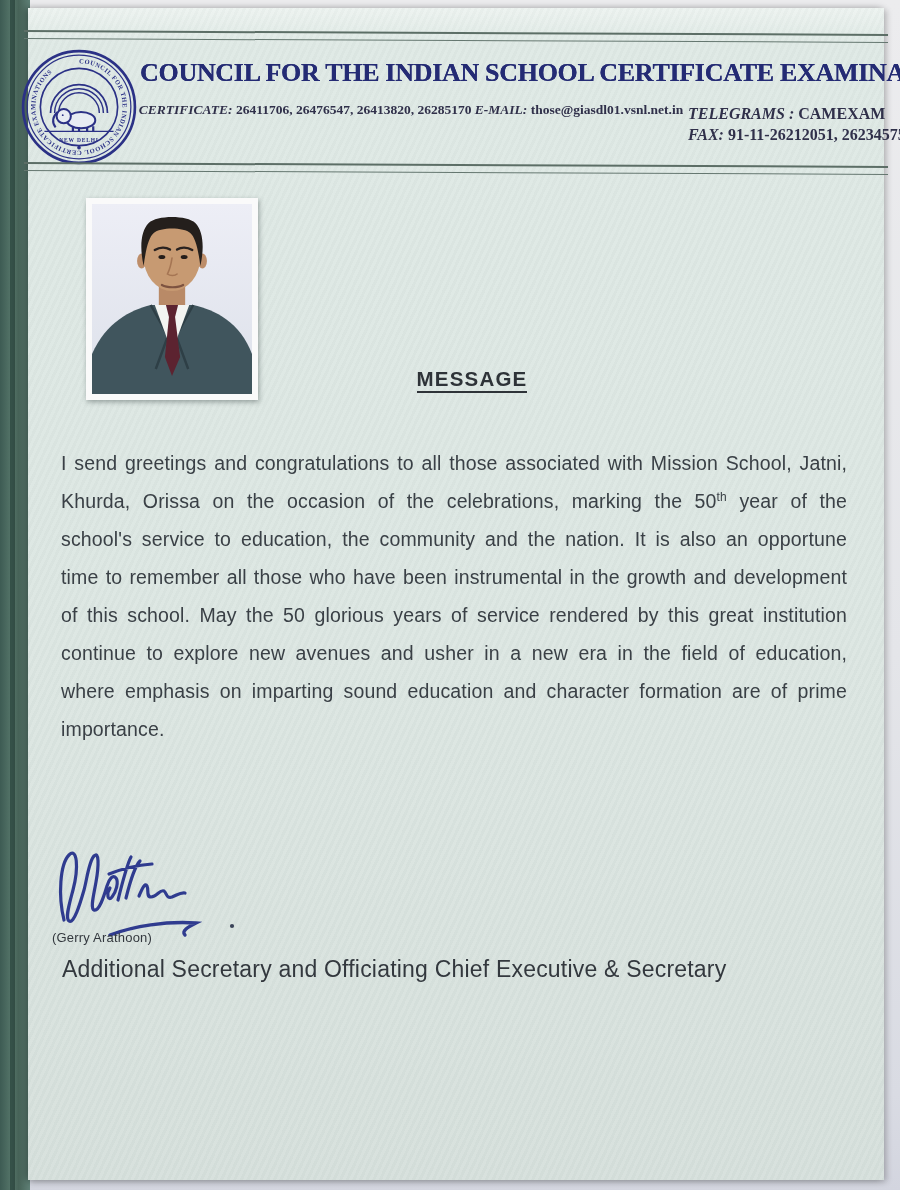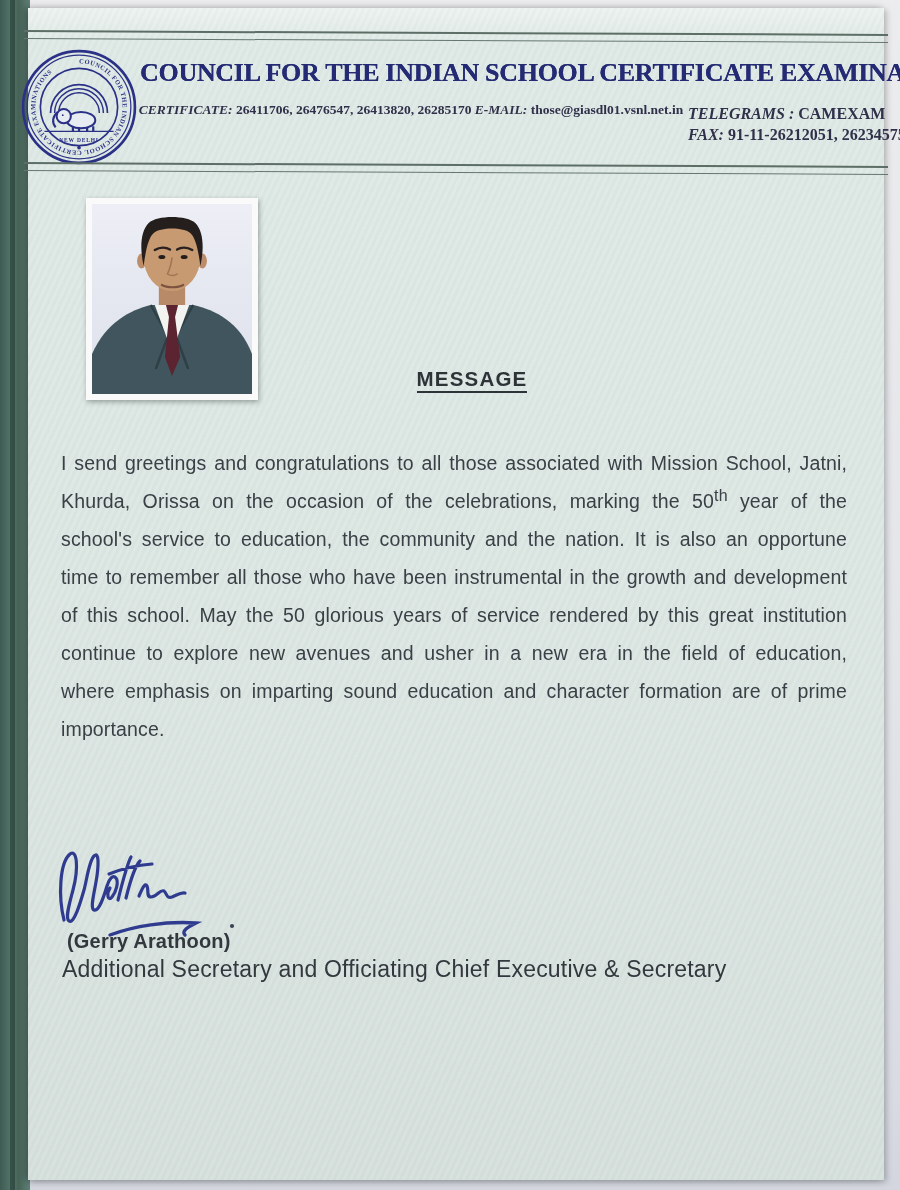--- a/index.html
+++ b/index.html
@@ -61,24 +61,24 @@
   }
   .message-heading span{
     font-weight:bold;font-size:20.5px;letter-spacing:1.2px;color:#2e3338;
     border-bottom:2.4px solid #2e3338;padding-bottom:1px;
   }
   .body-text{
     position:absolute;left:33px;right:37px;top:436px;
     font-size:19.5px;line-height:38px;color:#3a4046;
     text-align:justify;letter-spacing:0.15px;word-spacing:1.5px;
   }
-  .sup{vertical-align:super;font-size:16px;line-height:0;}
+  .sup{vertical-align:super;font-size:12px;line-height:0;}
   .signature{position:absolute;left:26px;top:826px;width:210px;height:112px;}
   .sig-name{
-    position:absolute;left:39px;top:922px;font-size:20px;color:#33383e;letter-spacing:0.2px;font-weight:bold;
+    position:absolute;left:24px;top:922px;font-size:13px;color:#33383e;letter-spacing:0.2px;
   }
   .sig-title{
     position:absolute;left:34px;top:948px;font-size:23px;color:#33383e;letter-spacing:0.2px;
   }
 </style>
 </head>
 <body>
 
 <div class="spine"></div>
 

